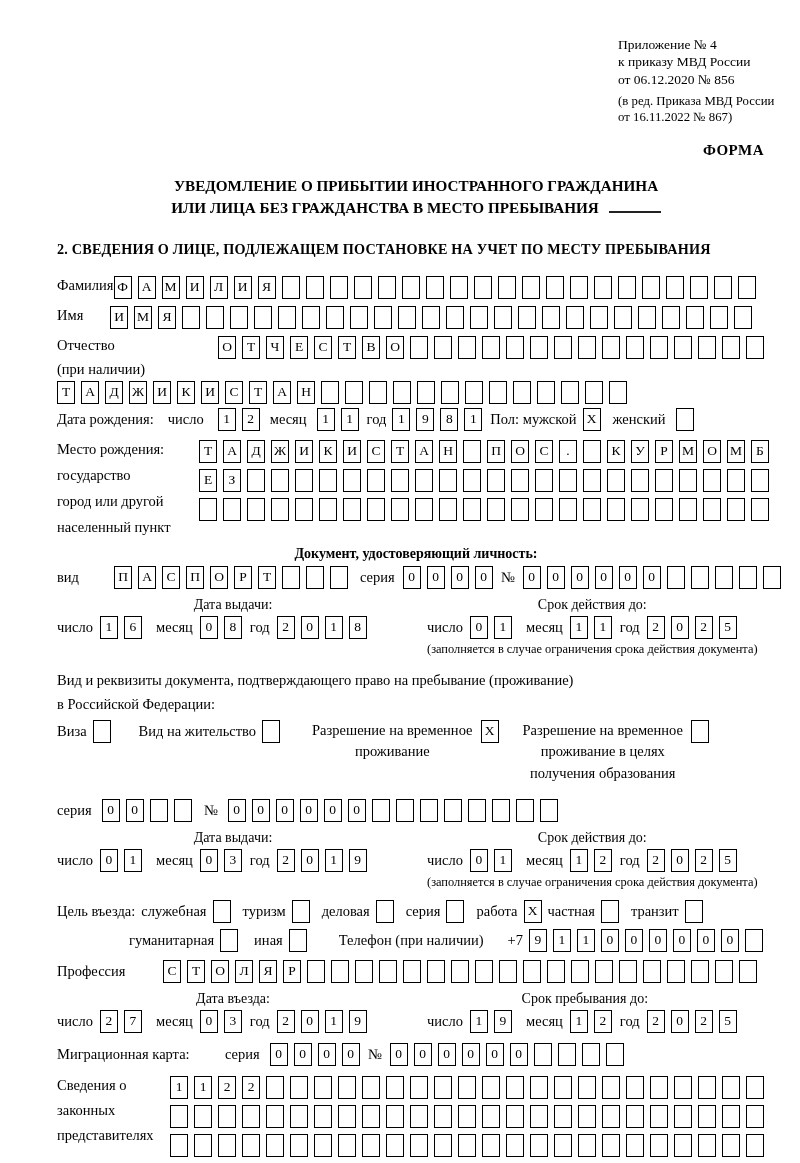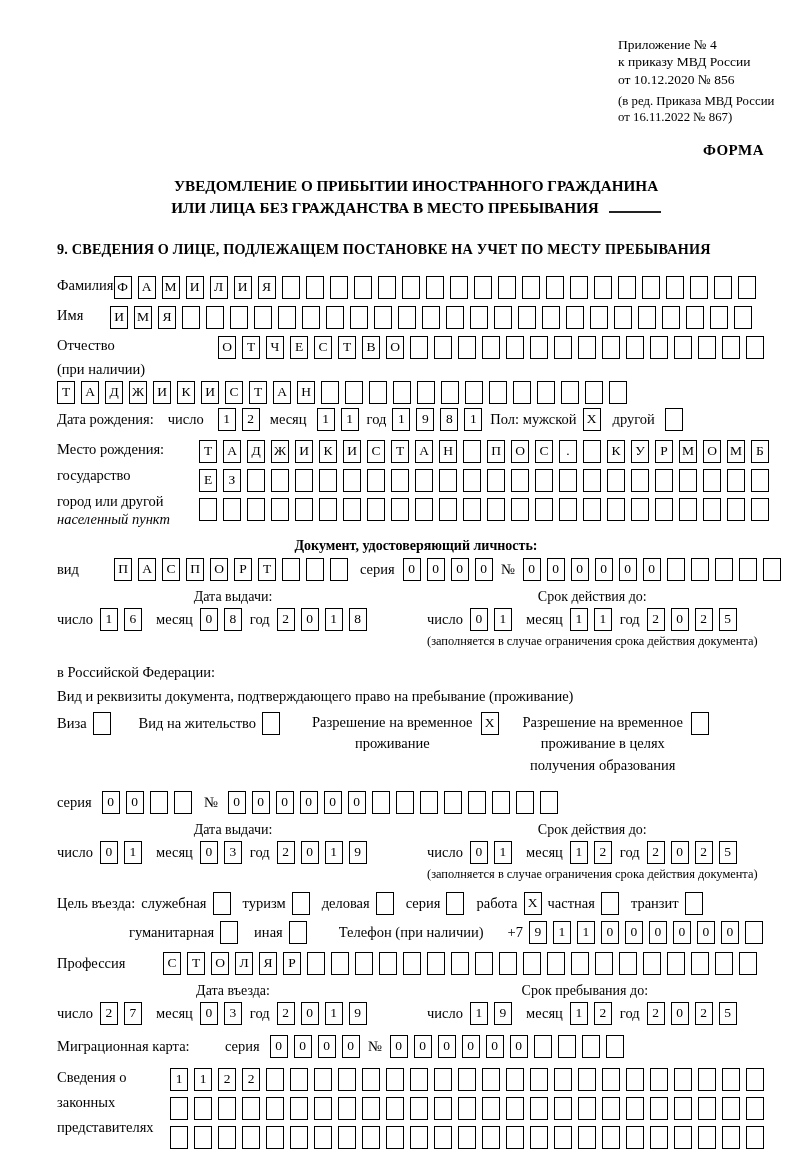--- a/index.html
+++ b/index.html
@@ -50,34 +50,34 @@
   .vgap6 > * + * { margin-top:6px; }
 </style>
 </head>
 <body>
 
 <div class="page">
 
   <div class="top-right">
     <div>Приложение № 4</div>
     <div>к приказу МВД России</div>
-    <div>от 10.12.2020 № 856</div>
+    <div>от 06.12.2020 № 856</div>
     <div class="edition">
       <div>(в ред. Приказа МВД России</div>
       <div>от 16.11.2022 № 867)</div>
     </div>
   </div>
   <div class="forma">ФОРМА</div>
 
   <div class="title">
     <div>УВЕДОМЛЕНИЕ О ПРИБЫТИИ ИНОСТРАННОГО ГРАЖДАНИНА</div>
     <div><span>ИЛИ ЛИЦА БЕЗ ГРАЖДАНСТВА В МЕСТО ПРЕБЫВАНИЯ</span><span class="uline"></span></div>
   </div>
 
-  <div class="section-heading">9. СВЕДЕНИЯ О ЛИЦЕ, ПОДЛЕЖАЩЕМ ПОСТАНОВКЕ НА УЧЕТ ПО МЕСТУ ПРЕБЫВАНИЯ</div>
+  <div class="section-heading">2. СВЕДЕНИЯ О ЛИЦЕ, ПОДЛЕЖАЩЕМ ПОСТАНОВКЕ НА УЧЕТ ПО МЕСТУ ПРЕБЫВАНИЯ</div>
 
   <div class="row" style="margin-top:18px;">
     <span class="lbl w53">Фамилия</span>
     <span class="cells"><span class="cell">Ф</span><span class="cell">А</span><span class="cell">М</span><span class="cell">И</span><span class="cell">Л</span><span class="cell">И</span><span class="cell">Я</span><span class="cell"></span><span class="cell"></span><span class="cell"></span><span class="cell"></span><span class="cell"></span><span class="cell"></span><span class="cell"></span><span class="cell"></span><span class="cell"></span><span class="cell"></span><span class="cell"></span><span class="cell"></span><span class="cell"></span><span class="cell"></span><span class="cell"></span><span class="cell"></span><span class="cell"></span><span class="cell"></span><span class="cell"></span><span class="cell"></span></span>
   </div>
 
   <div class="row">
     <span class="lbl w53">Имя</span>
     <span class="cells"><span class="cell">И</span><span class="cell">М</span><span class="cell">Я</span><span class="cell"></span><span class="cell"></span><span class="cell"></span><span class="cell"></span><span class="cell"></span><span class="cell"></span><span class="cell"></span><span class="cell"></span><span class="cell"></span><span class="cell"></span><span class="cell"></span><span class="cell"></span><span class="cell"></span><span class="cell"></span><span class="cell"></span><span class="cell"></span><span class="cell"></span><span class="cell"></span><span class="cell"></span><span class="cell"></span><span class="cell"></span><span class="cell"></span><span class="cell"></span><span class="cell"></span></span>
   </div>
@@ -97,30 +97,30 @@
   <div class="row" style="margin-top:4px; align-items:flex-start;">
     <span class="lbl" style="line-height:23px; margin-right:14px;">Дата рождения:</span>
     <span class="lbl" style="line-height:23px; margin-right:14px;">число</span>
     <span class="cells"><span class="cell">1</span><span class="cell">2</span></span>
     <span class="lbl" style="line-height:23px; margin:0 10px 0 4px;">месяц</span>
     <span class="cells"><span class="cell">1</span><span class="cell">1</span></span>
     <span class="lbl" style="line-height:23px; margin:0 6px 0 2px;">год</span>
     <span class="cells"><span class="cell">1</span><span class="cell">9</span><span class="cell">8</span><span class="cell">1</span></span>
     <span class="lbl" style="line-height:23px; margin:0 6px 0 2px;">Пол: мужской</span>
     <span><span class="cell">X</span></span>
-    <span class="lbl" style="line-height:23px; margin:0 10px 0 6px;">другой</span>
+    <span class="lbl" style="line-height:23px; margin:0 10px 0 6px;">женский</span>
     <span><span class="cell"></span></span>
   </div>
 
   <div class="row" style="margin-top:9px;">
     <span class="lbl w142">
       <div>Место рождения:</div>
       <div style="margin-top:8px;">государство</div>
       <div style="margin-top:8px;">город или другой</div>
-      <div style="margin-top:0;font-style:italic;">населенный пункт</div>
+      <div style="margin-top:8px;">населенный пункт</div>
     </span>
     <span class="vgap6">
       <div class="cells"><span class="cell">Т</span><span class="cell">А</span><span class="cell">Д</span><span class="cell">Ж</span><span class="cell">И</span><span class="cell">К</span><span class="cell">И</span><span class="cell">С</span><span class="cell">Т</span><span class="cell">А</span><span class="cell">Н</span><span class="cell"></span><span class="cell">П</span><span class="cell">О</span><span class="cell">С</span><span class="cell">.</span><span class="cell"></span><span class="cell">К</span><span class="cell">У</span><span class="cell">Р</span><span class="cell">М</span><span class="cell">О</span><span class="cell">М</span><span class="cell">Б</span></div>
       <div class="cells"><span class="cell">Е</span><span class="cell">З</span><span class="cell"></span><span class="cell"></span><span class="cell"></span><span class="cell"></span><span class="cell"></span><span class="cell"></span><span class="cell"></span><span class="cell"></span><span class="cell"></span><span class="cell"></span><span class="cell"></span><span class="cell"></span><span class="cell"></span><span class="cell"></span><span class="cell"></span><span class="cell"></span><span class="cell"></span><span class="cell"></span><span class="cell"></span><span class="cell"></span><span class="cell"></span><span class="cell"></span></div>
       <div class="cells"><span class="cell"></span><span class="cell"></span><span class="cell"></span><span class="cell"></span><span class="cell"></span><span class="cell"></span><span class="cell"></span><span class="cell"></span><span class="cell"></span><span class="cell"></span><span class="cell"></span><span class="cell"></span><span class="cell"></span><span class="cell"></span><span class="cell"></span><span class="cell"></span><span class="cell"></span><span class="cell"></span><span class="cell"></span><span class="cell"></span><span class="cell"></span><span class="cell"></span><span class="cell"></span><span class="cell"></span></div>
     </span>
   </div>
 
   <div class="doc-heading">Документ, удостоверяющий личность:</div>
 
@@ -153,22 +153,22 @@
         <span class="t" style="margin-left:8px;">месяц</span>
         <span class="cells"><span class="cell">1</span><span class="cell">1</span></span>
         <span class="t" style="margin-left:2px;">год</span>
         <span class="cells"><span class="cell">2</span><span class="cell">0</span><span class="cell">2</span><span class="cell">5</span></span>
       </div>
       <div class="small-note">(заполняется в случае ограничения срока действия документа)</div>
     </div>
   </div>
 
   <div class="intro">
+    <div>Вид и реквизиты документа, подтверждающего право на пребывание (проживание)</div>
     <div>в Российской Федерации:</div>
-    <div>Вид и реквизиты документа, подтверждающего право на пребывание (проживание)</div>
   </div>
 
   <div class="opt-row">
     <div class="opt">
       <span class="olbl">Виза</span>
       <span><span class="cell"></span></span>
     </div>
     <div class="opt" style="margin-left:22px;">
       <span class="olbl">Вид на жительство</span>
       <span><span class="cell"></span></span>

